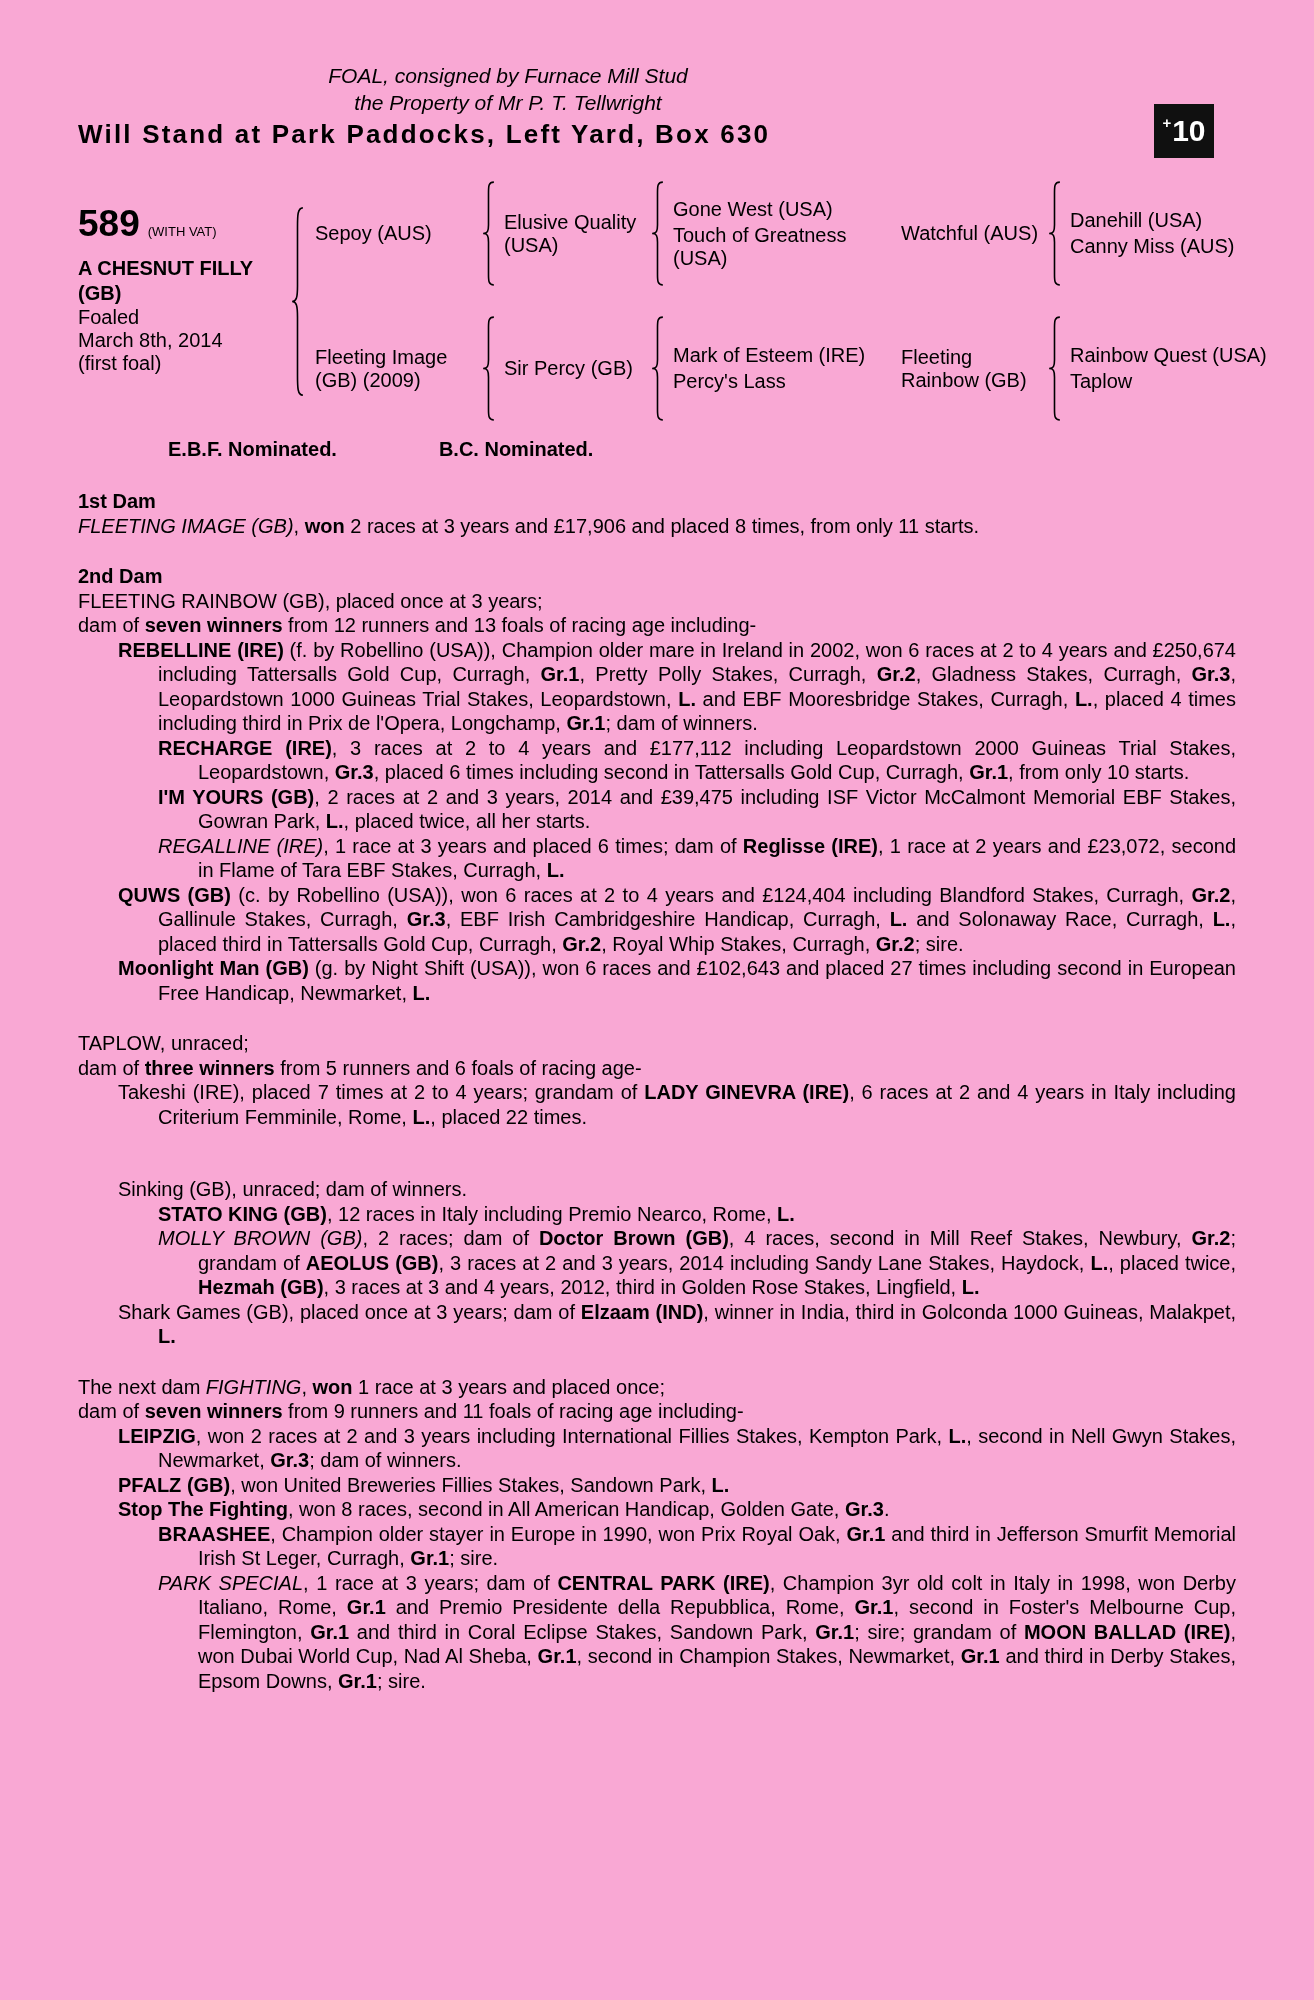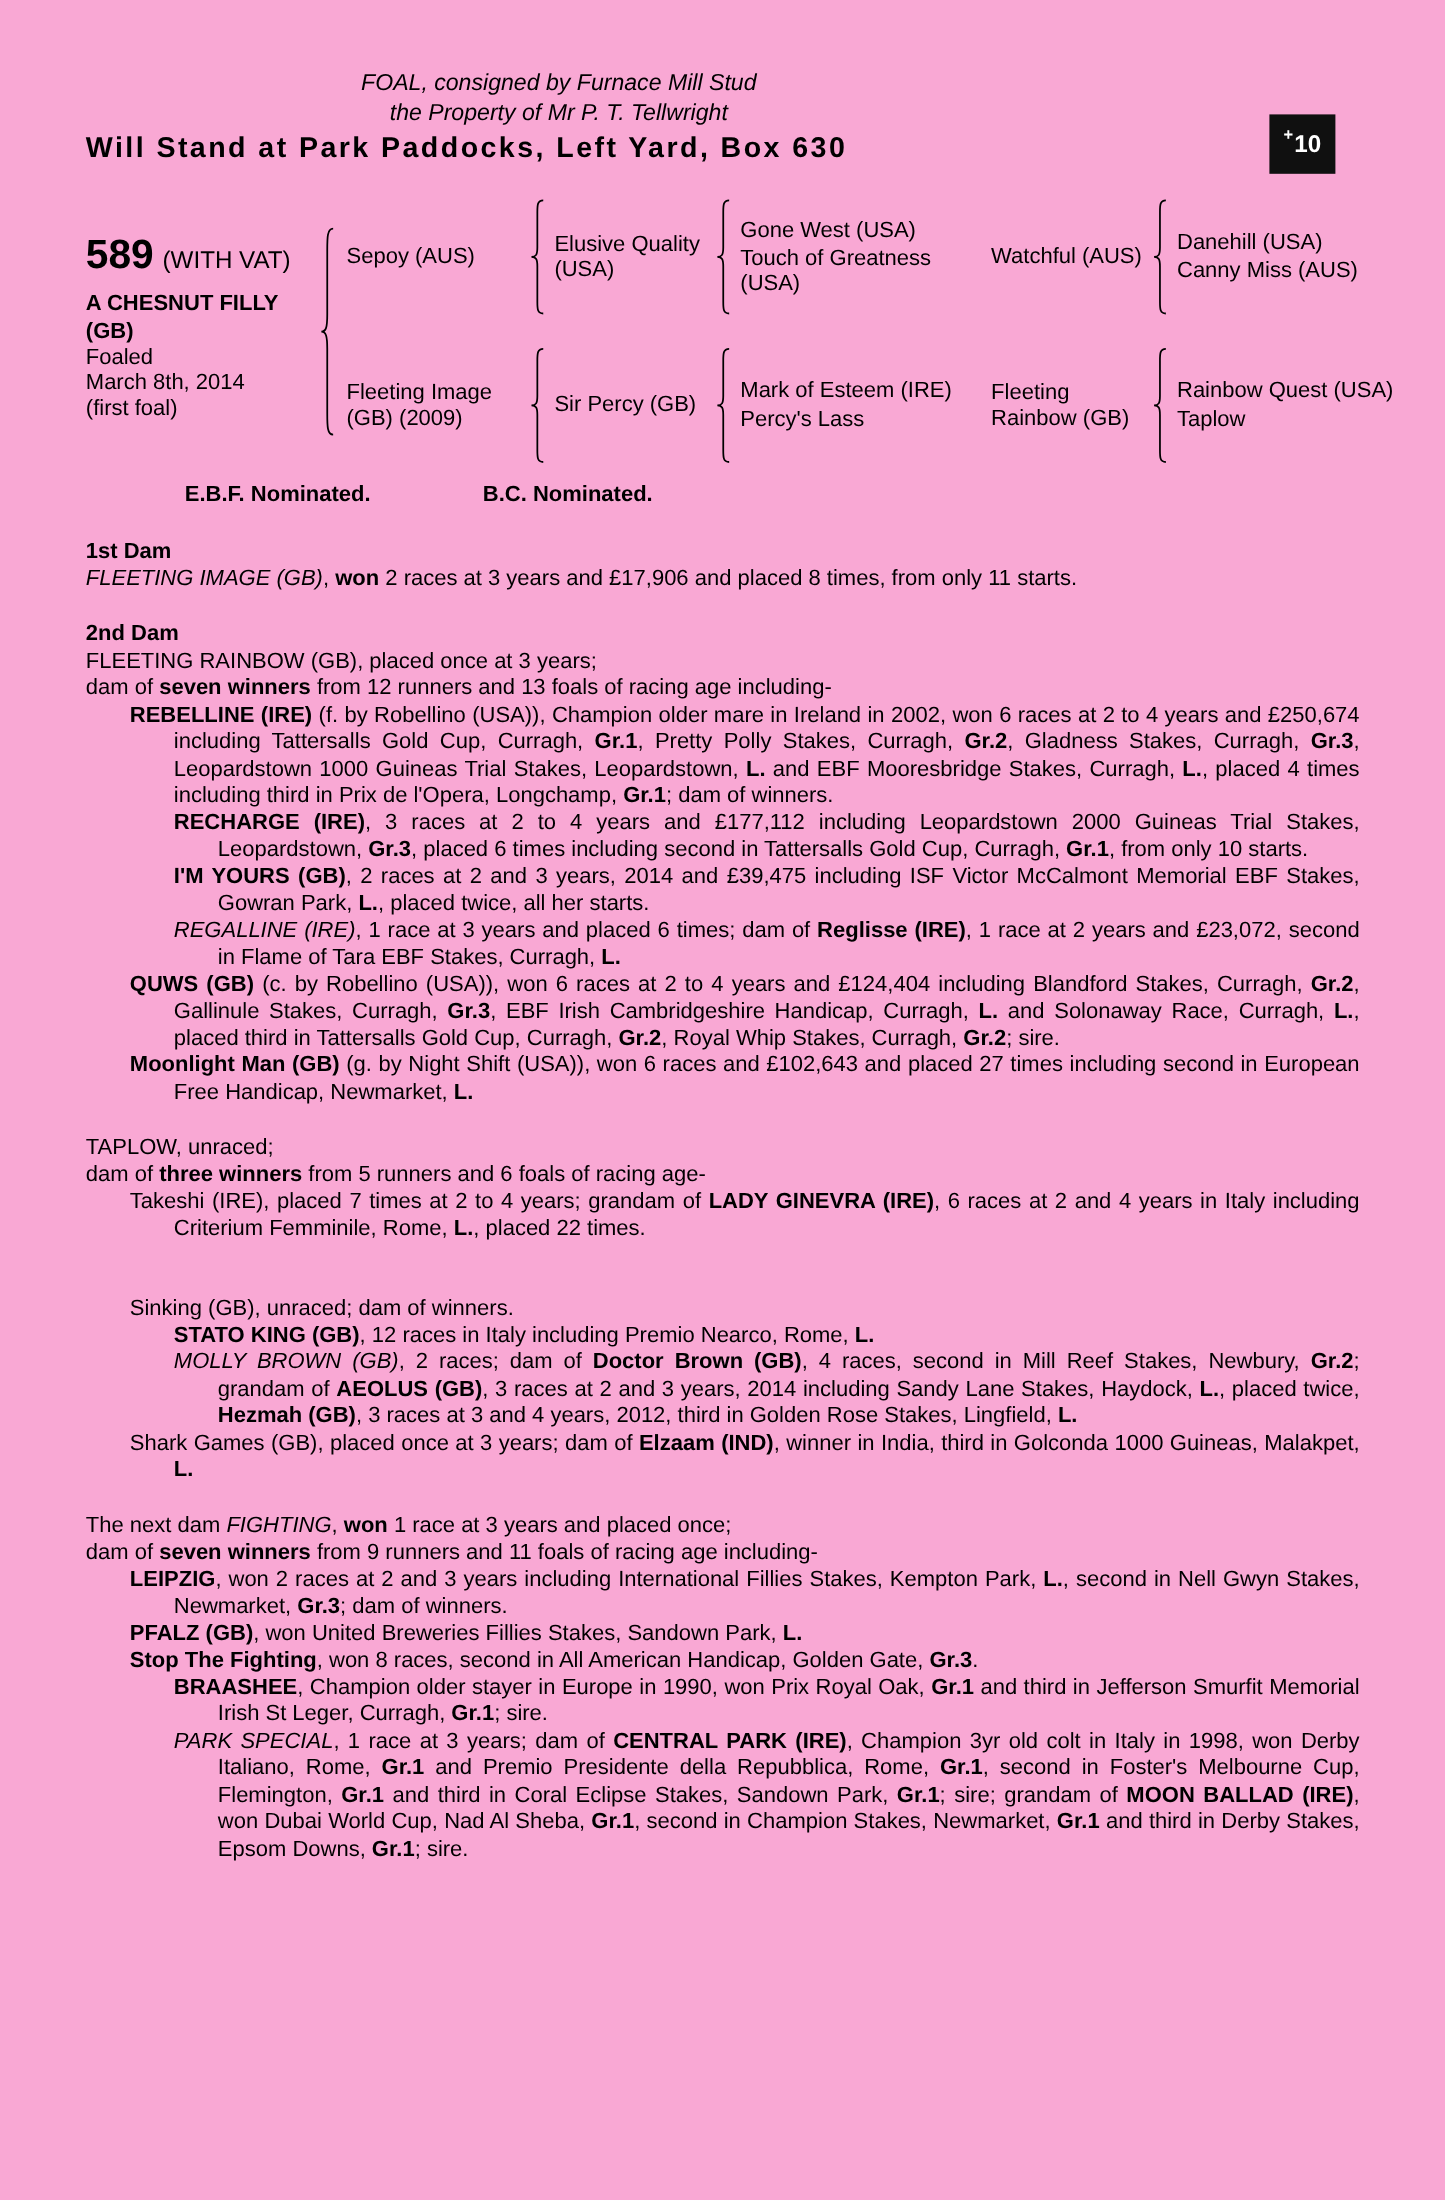--- a/index.html
+++ b/index.html
@@ -14,28 +14,28 @@
 
   
   .consignor-block { width: 860px; text-align: center; font-style: italic; font-size: 21px; line-height: 27px; }
   .stand-line { font-weight: 700; font-size: 26px; letter-spacing: 2.2px; margin-top: 3px; }
   .logo-box {
     position: absolute; top: 104px; right: 100px; width: 60px; height: 54px;
     background: #101010; color: #fff; display: flex; align-items: center; justify-content: center;
     font-weight: 700;
   }
   .logo-sup { font-size: 15px; transform: translateY(-9px); margin-right: 1px; }
-  .logo-text { font-size: 22px; }
+  .logo-text { font-size: 30px; }
 
   
   .pedigree { display: flex; align-items: flex-start; margin-top: 30px; }
   .lot-block { width: 212px; flex: none; }
   .lot-line { display: flex; align-items: baseline; gap: 8px; }
   .lot-number { font-size: 37px; font-weight: 700; line-height: 40px; }
-  .lot-vat { font-size: 22px; margin-top: 44px; }
+  .lot-vat { font-size: 13px; margin-top: 44px; }
   .lot-desc { font-weight: 700; margin-top: 12px; line-height: 25px; width: 200px; }
   .lot-detail { line-height: 23px; }
   .lot-detail:first-of-type { margin-top: 2px; }
 
   .tree { flex: 1; display: flex; align-items: center; }
   .name { line-height: 23px; }
   .brace { flex: none; display: flex; width: 15px; align-self: stretch; }
   .brace svg { width: 15px; }
   .brace-outer { height: 195px; align-self: center; }
   .gen1col { display: flex; flex-direction: column; gap: 28px; }

